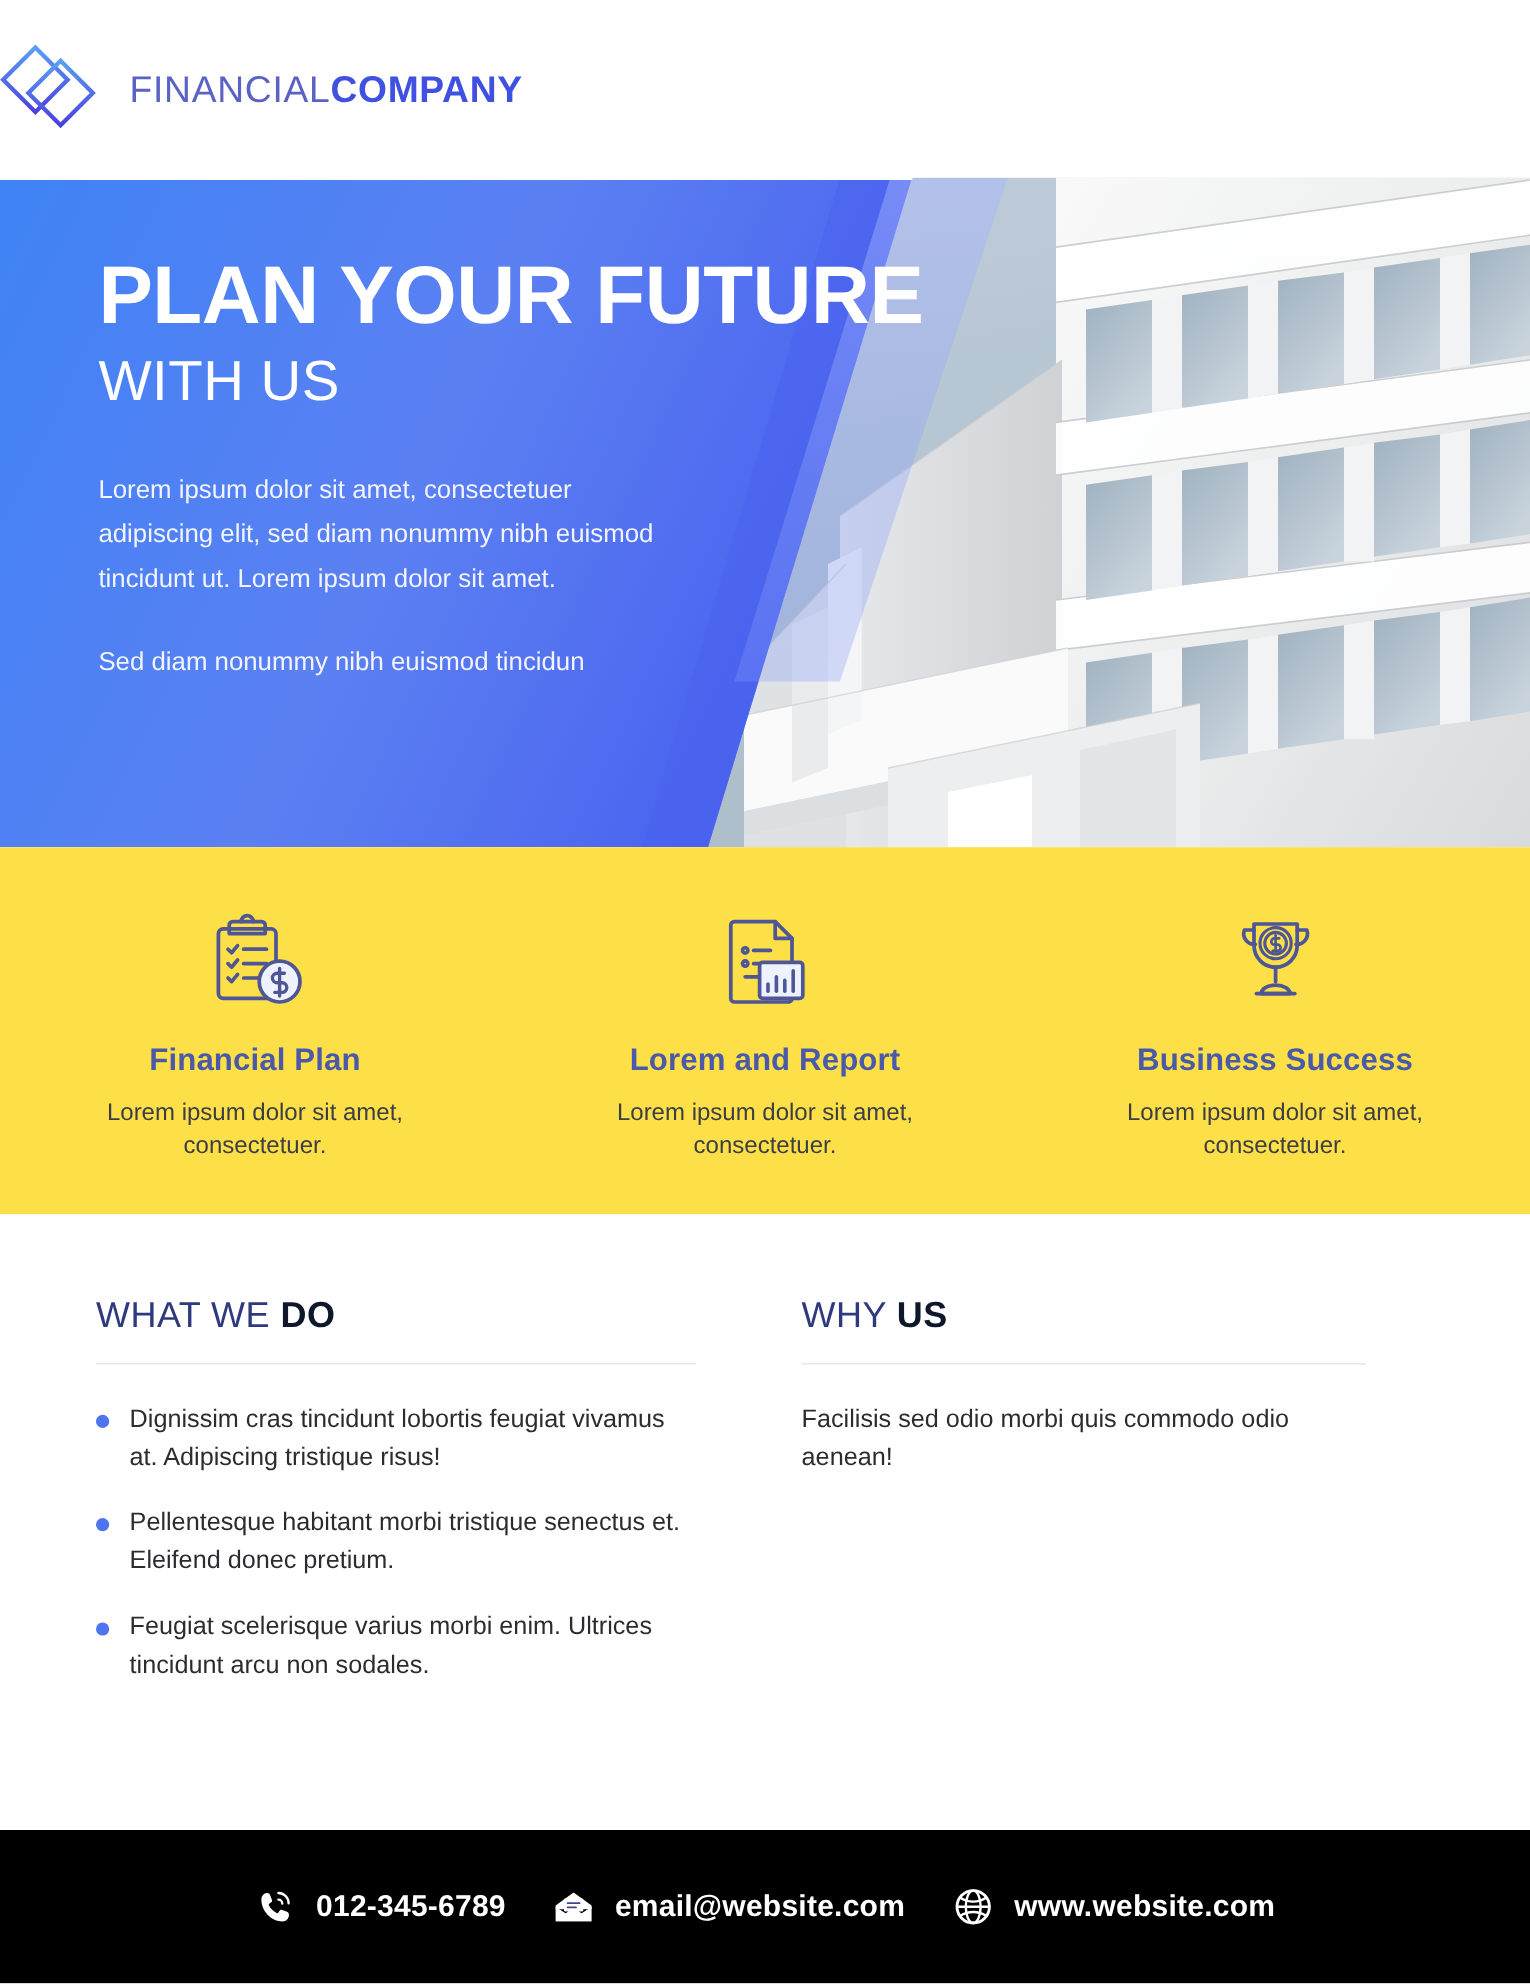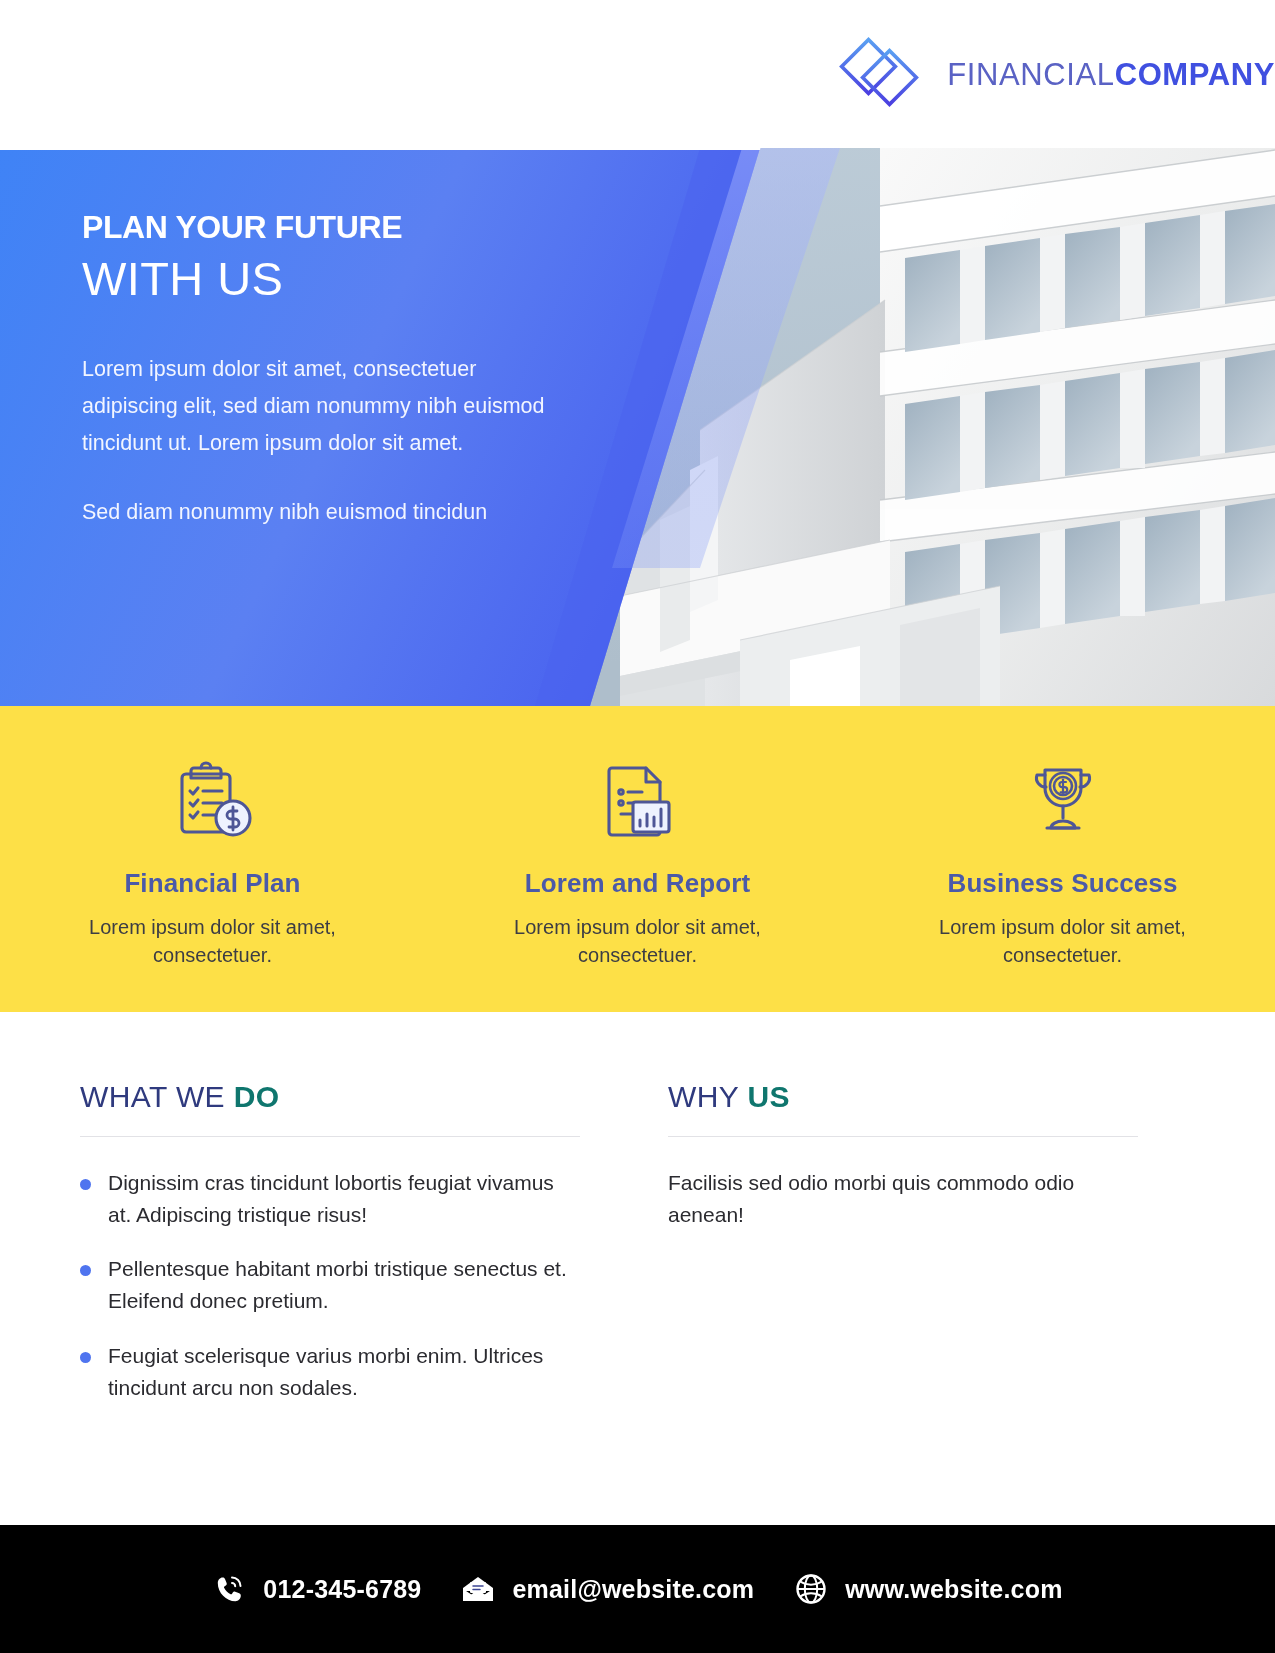--- a/index.html
+++ b/index.html
@@ -22,23 +22,21 @@
 
   
   .header {
     position: absolute;
     top: 0; left: 0;
     width: 1275px;
     height: 148px;
     background: #ffffff;
     display: flex;
     align-items: center;
-    padding-left: 80px;
     z-index: 40;
-    justify-content: flex-end;
   }
   .logo-lockup {
     display: flex;
     align-items: center;
     gap: 22px;
   }
   .logo-mark { width: 86px; height: 74px; display: block; }
   .logo-text {
     font-size: 31px;
     letter-spacing: 0.6px;
@@ -80,21 +78,21 @@
   }
   .hero-content {
     position: absolute;
     z-index: 20;
     top: 0; left: 0;
     width: 660px;
     height: 558px;
     padding: 62px 0 0 82px;
   }
   .hero-title-1 {
-    font-size: 32px;
+    font-size: 68px;
     font-weight: 700;
     color: #ffffff;
     letter-spacing: -0.4px;
     line-height: 1.08;
     white-space: nowrap;
   }
   .hero-title-2 {
     font-size: 47px;
     font-weight: 300;
     color: #ffffff;
@@ -169,21 +167,21 @@
   .col { flex: 1 1 0; }
   .col-left { max-width: 500px; }
   .col-right { max-width: 480px; padding-left: 10px; }
 
   .col-heading {
     font-size: 30px;
     letter-spacing: 0.4px;
     white-space: nowrap;
   }
   .col-heading .thin { font-weight: 300; color: #2f3a7e; }
-  .col-heading .bold { font-weight: 700; color: #0f766e; }
+  .col-heading .bold { font-weight: 700; color: #0f172a; }
   .col-rule {
     margin-top: 22px;
     height: 1px;
     background: #e2e2e6;
     width: 100%;
   }
 
   .bullets { margin-top: 30px; list-style: none; }
   .bullet {
     display: flex;

